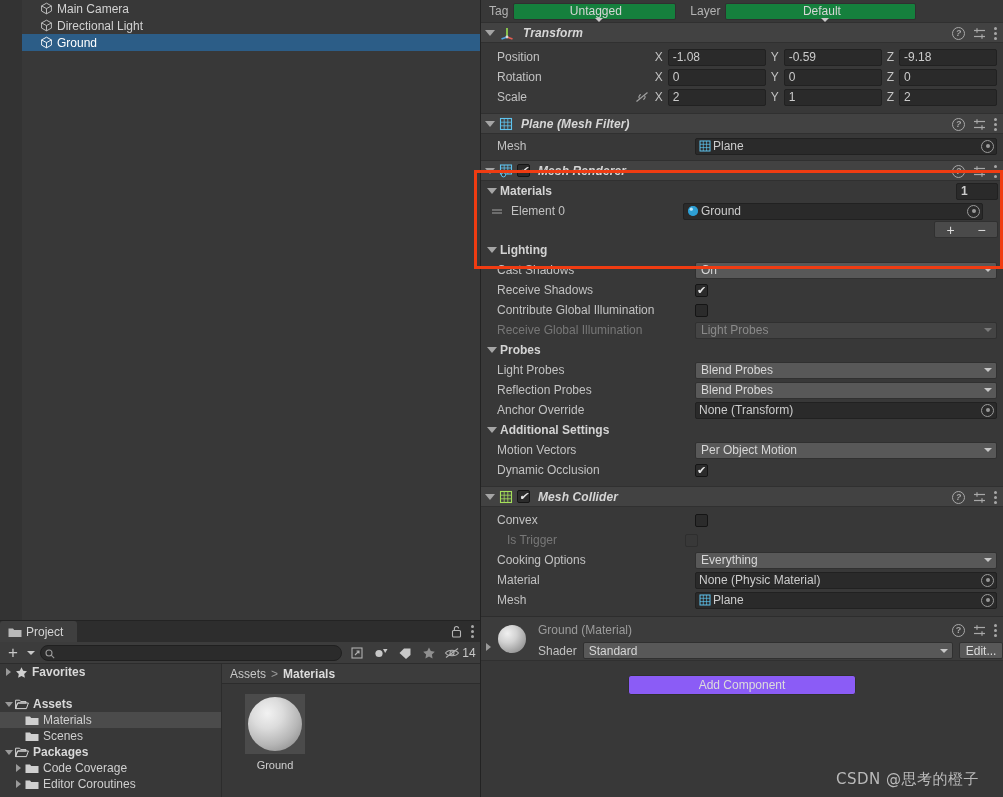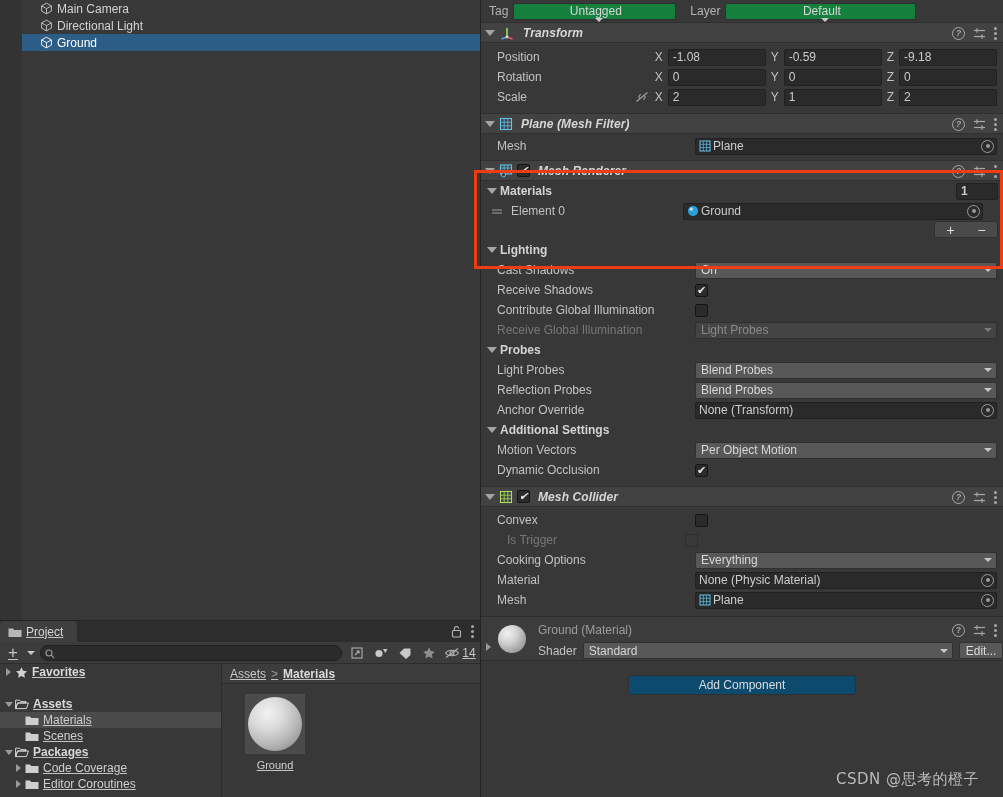--- a/index.html
+++ b/index.html
@@ -176,37 +176,36 @@
     display: flex; align-items: flex-start; height: 44px;
     background: #3c3c3c; border-top: 1px solid #2d2d2d;
     position: relative; padding-top: 4px;
   }
   .mat-sphere {
     width: 28px; height: 28px; border-radius: 50%; margin: 4px 0 0 17px;
     background: radial-gradient(circle at 34% 30%, #f0f0f0 0%, #d2d2d2 35%, #9b9b9b 75%, #7a7a7a 100%);
     flex: 0 0 28px;
   }
   .add-comp-btn {
-    background: #0c4a6e; border: 1px solid #303030; border-radius: 3px;
+    background: #8b5cf6; border: 1px solid #303030; border-radius: 3px;
     height: 20px; width: 228px; display: flex; align-items: center;
     justify-content: center; color: #dcdcdc; font-size: 12px;
     margin: 14px auto 0 auto;
   }
   .edit-btn {
     background: #585858; border: 1px solid #303030; border-radius: 2px;
     height: 17px; padding: 0 6px; display: flex; align-items: center;
     color: #dcdcdc; font-size: 12px;
   }
 
   
   #project {
     position: absolute; left: 0; top: 620px; width: 481px; height: 177px;
     background: #4c1d95; border-top: 1px solid #232323;
     border-right: 1px solid #232323;
-    text-decoration: underline;
   }
   .panel-tabbar {
     height: 21px; background: #2d2d2d; display: flex; align-items: stretch;
     position: relative;
   }
   .panel-tab {
     background: #3f3f3f; display: flex; align-items: center; gap: 4px;
     padding: 0 14px 0 8px; color: #d4d4d4; font-size: 12px;
     border-top-left-radius: 3px; border-top-right-radius: 3px;
   }

